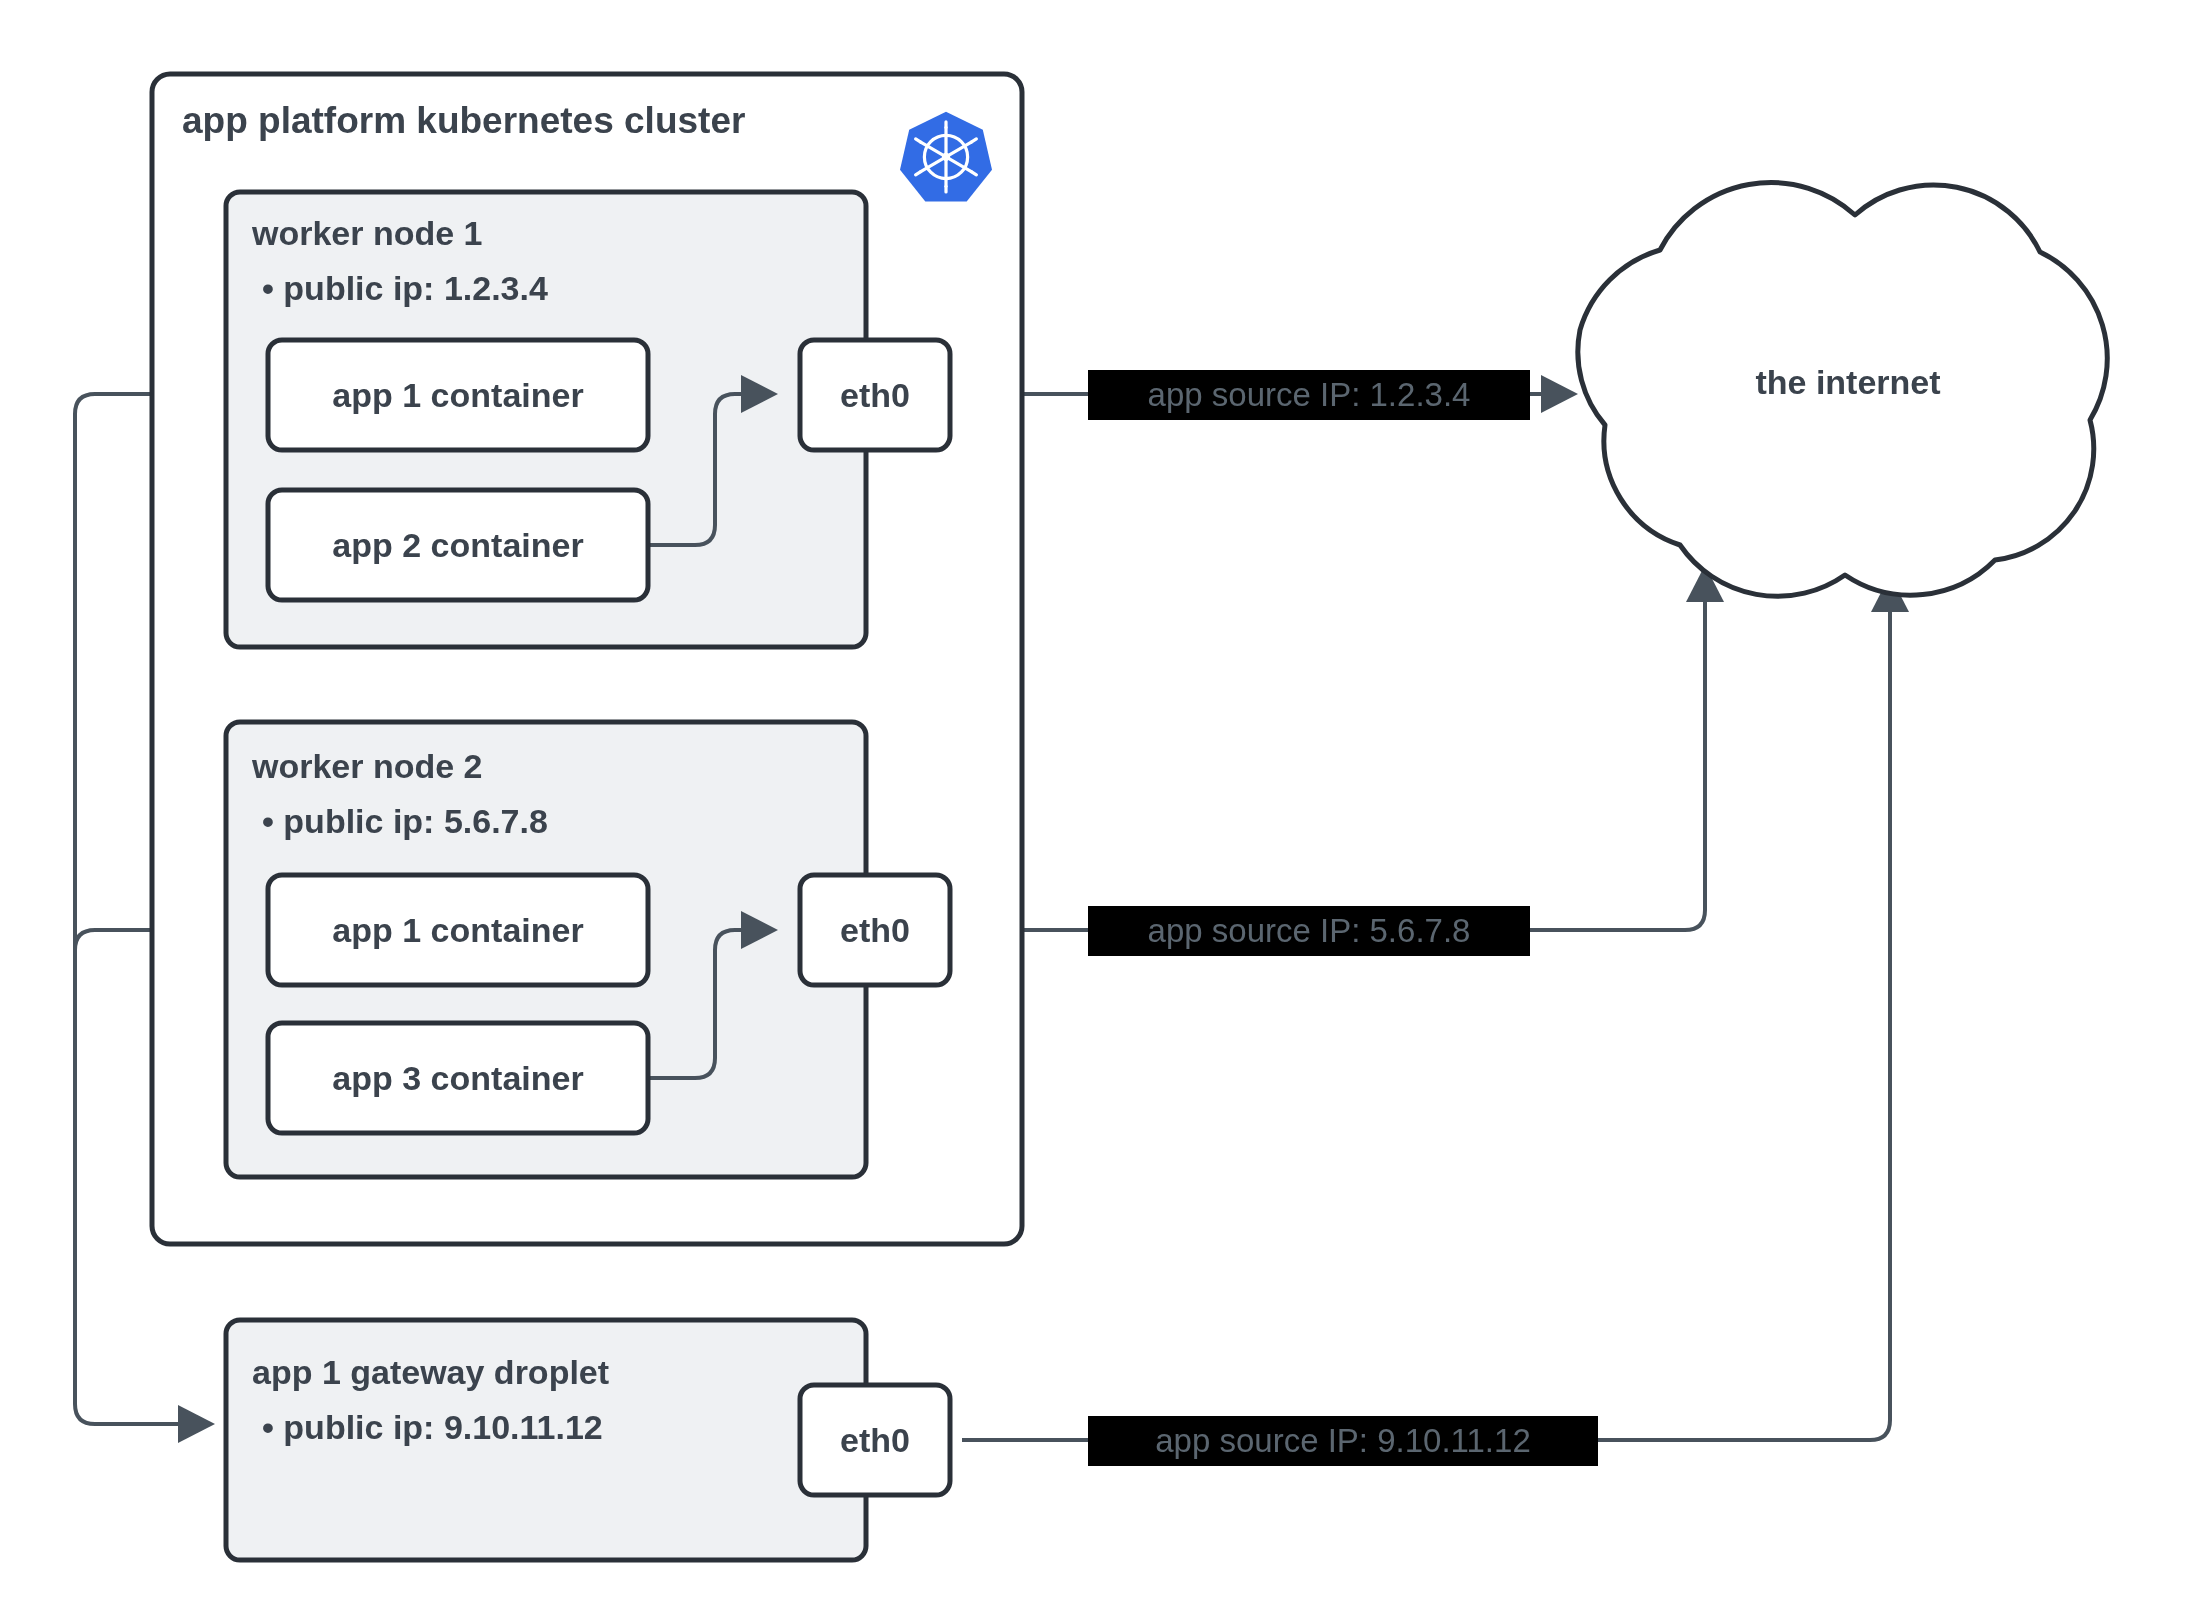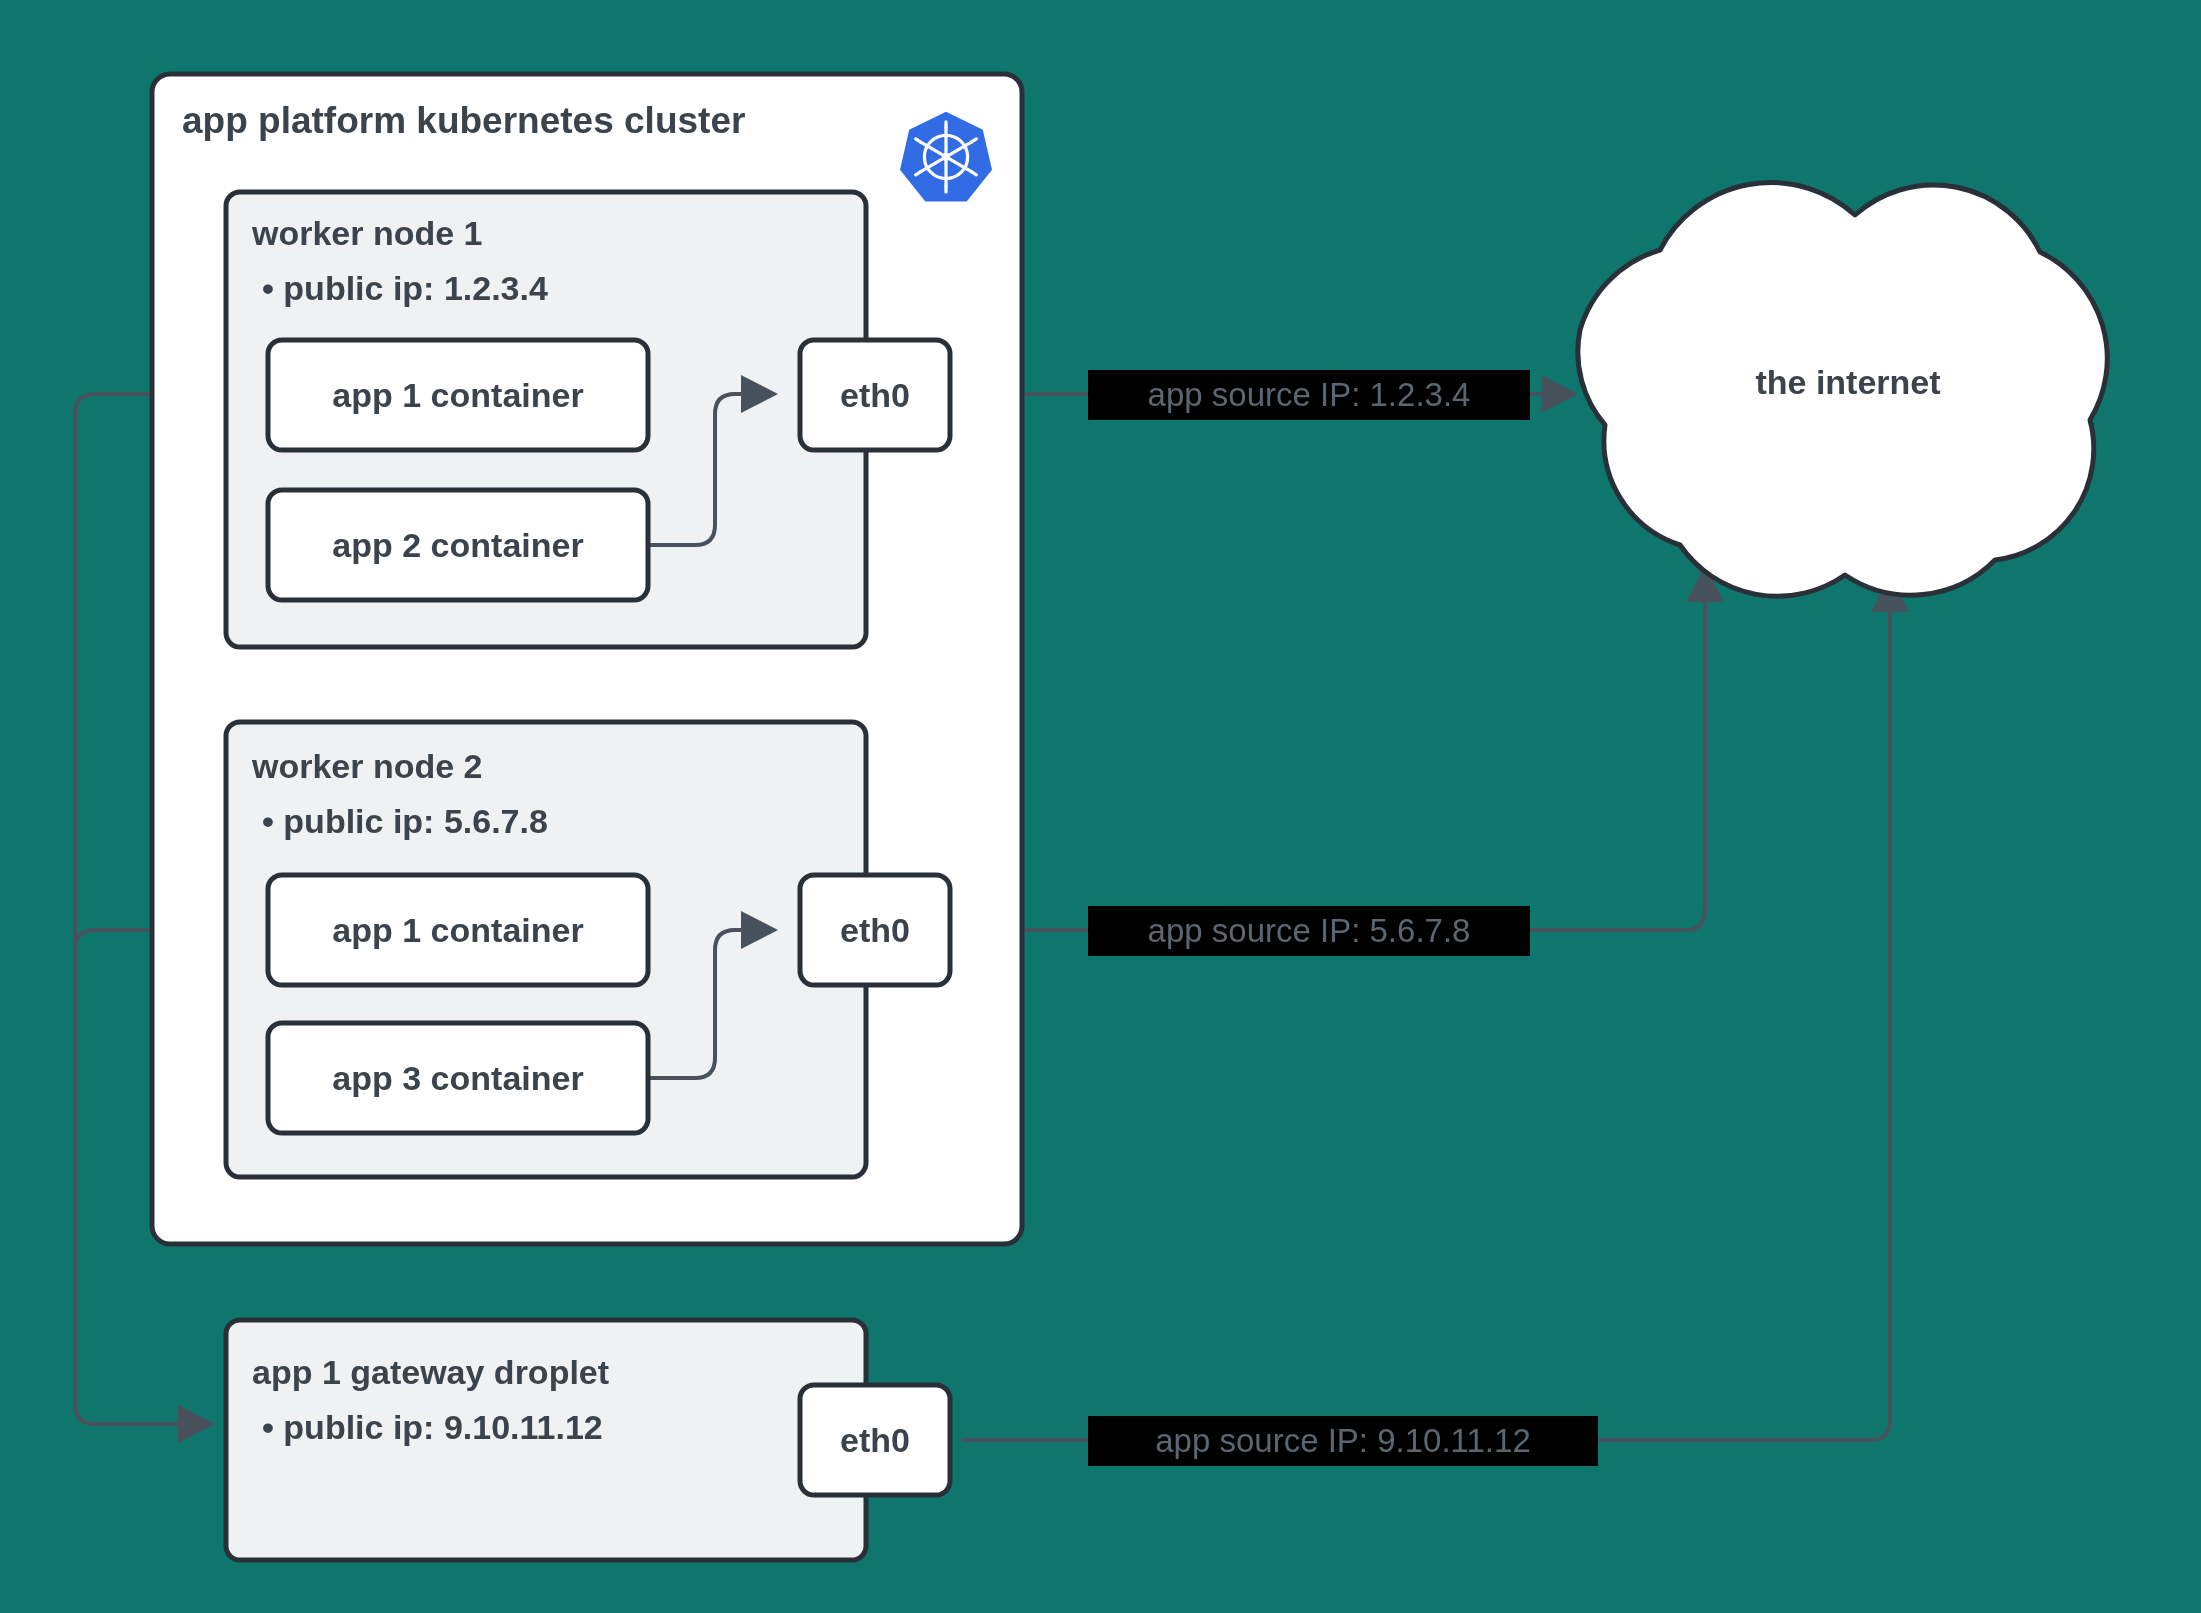--- a/index.html
+++ b/index.html
@@ -4,21 +4,21 @@
 <style>
   html, body {
     margin: 0;
     padding: 0;
     background: #000000;
   }
   #stage {
     position: relative;
     width: 2201px;
     height: 1613px;
-    background: #0f766e;
+    background: #ffffff;
     font-family: "Liberation Sans", sans-serif;
     overflow: hidden;
   }
   svg.layer {
     position: absolute;
     left: 0;
     top: 0;
     width: 2201px;
     height: 1613px;
   }

